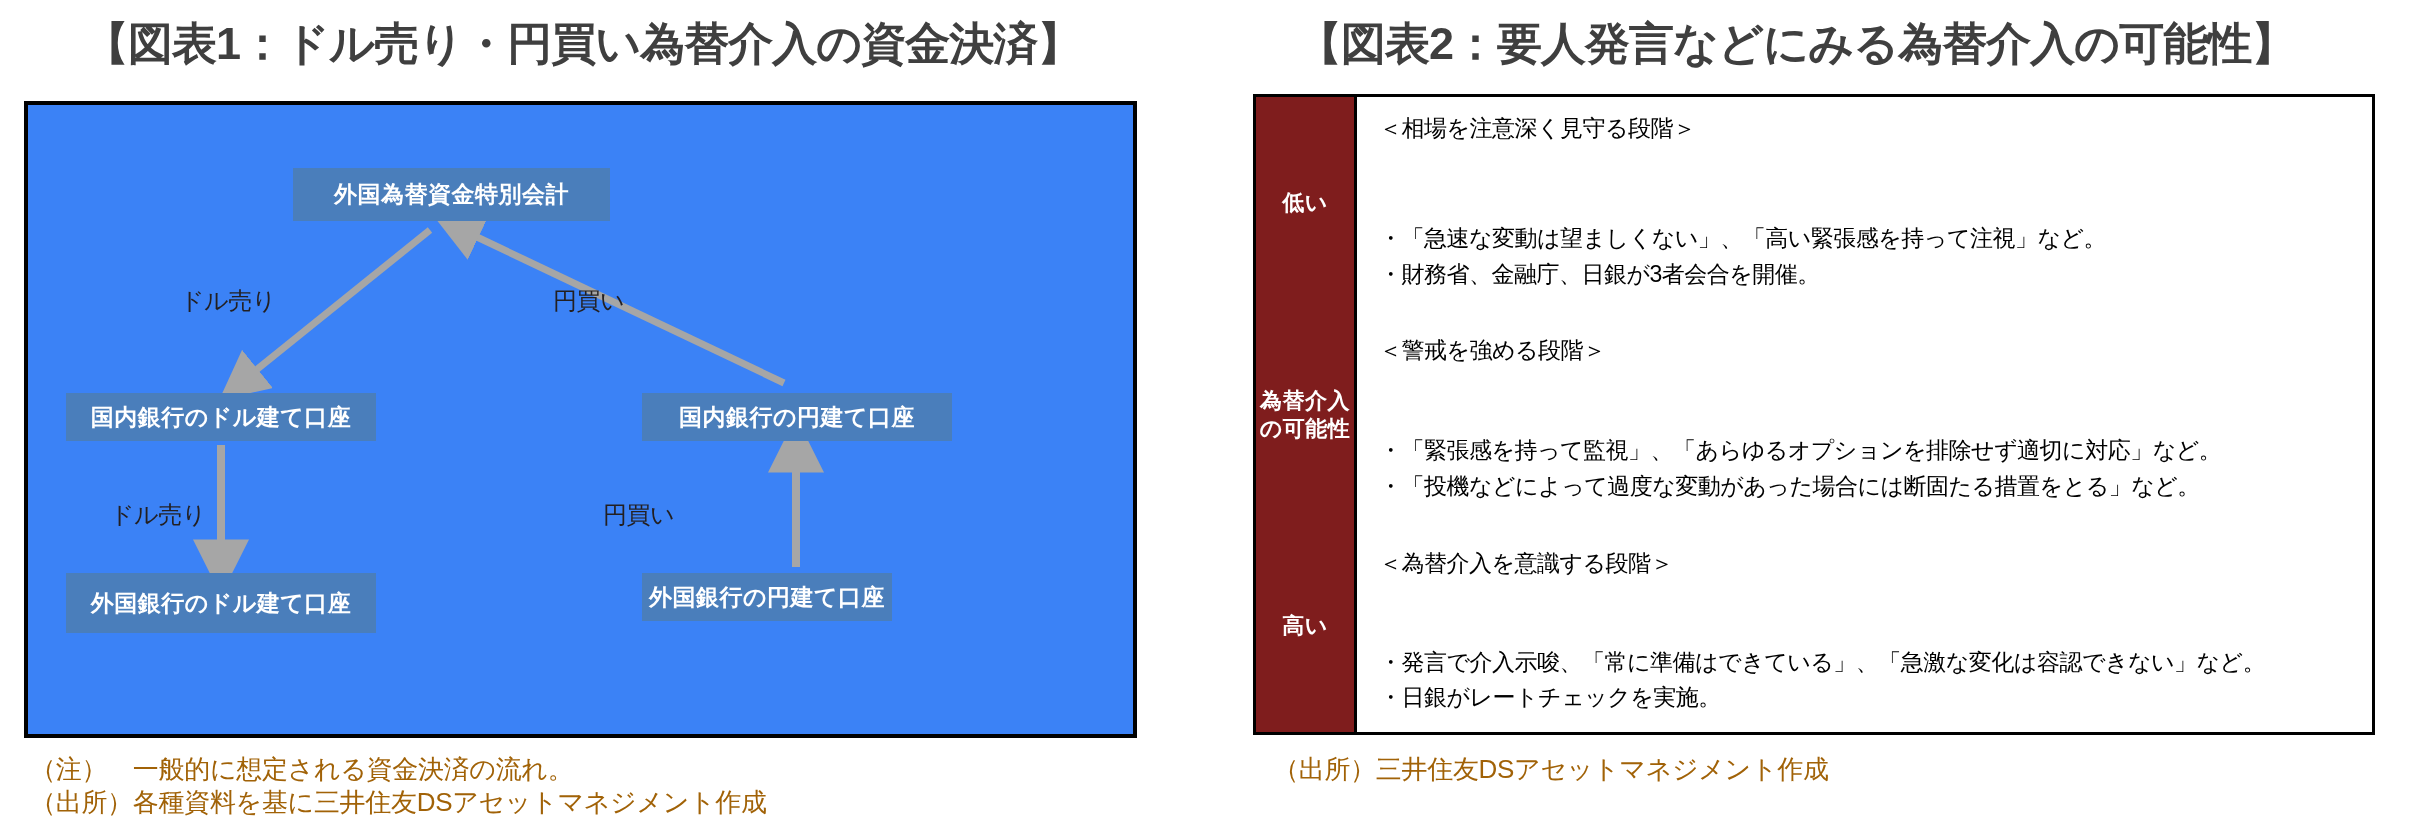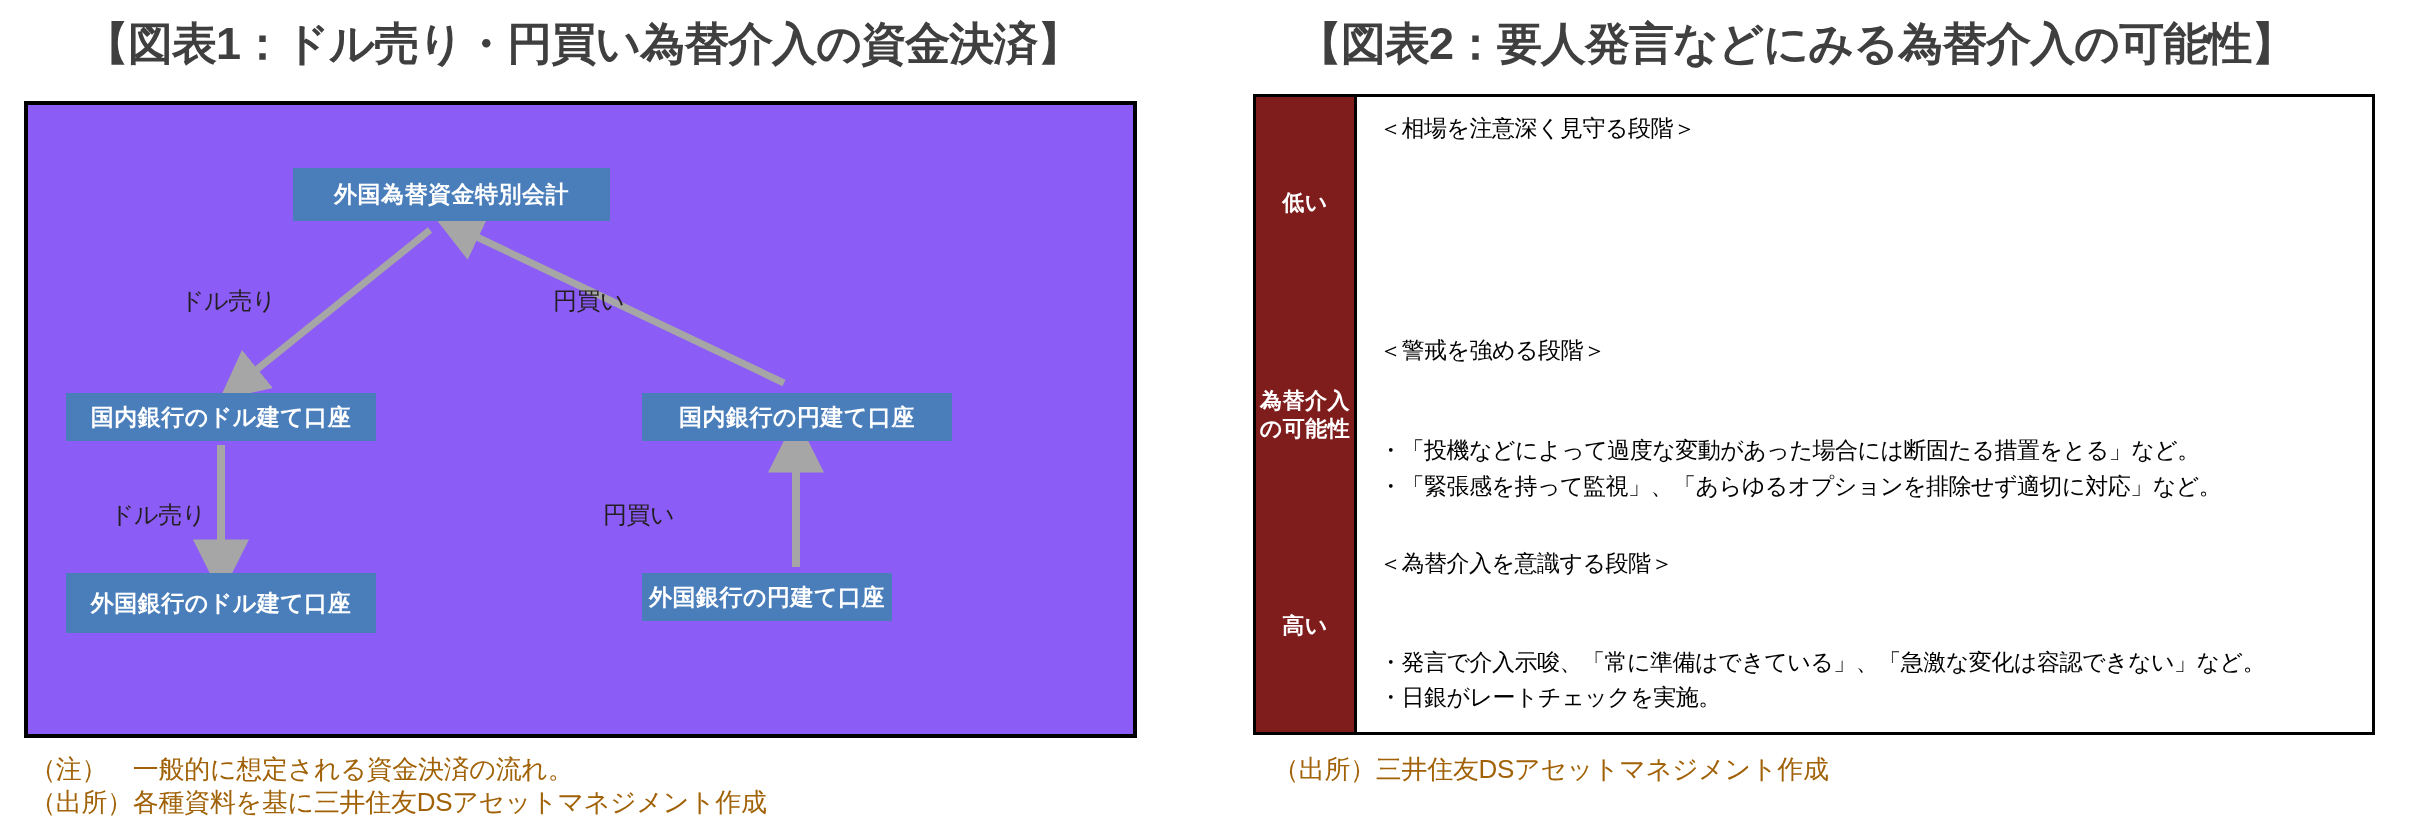--- a/index.html
+++ b/index.html
@@ -29,21 +29,21 @@
 
   
   #panel-left {
     position: absolute;
     left: 24px;
     top: 101px;
     width: 1113px;
     height: 637px;
     border: 4px solid #000000;
     box-sizing: border-box;
-    background: #8b5cf6;
+    background: #3b82f6;
   }
 
   .flow-box {
     position: absolute;
     background: #4a7ebb;
     color: #ffffff;
     font-weight: bold;
     font-size: 23px;
     display: flex;
     align-items: center;
@@ -213,27 +213,31 @@
     <div class="likelihood-cell">低い</div>
     <div class="likelihood-cell">為替介入
 の可能性</div>
     <div class="likelihood-cell">高い</div>
   </div>
 
   <div id="stage-col">
 
     <div class="stage-cell" id="stage-cell-0">
       <div class="stage-heading">＜相場を注意深く見守る段階＞</div>
+      <div class="stage-bullets">
+        <div>・「急速な変動は望ましくない」、「高い緊張感を持って注視」など。</div>
+        <div>・財務省、金融庁、日銀が3者会合を開催。</div>
+      </div>
     </div>
 
     <div class="stage-cell" id="stage-cell-1">
       <div class="stage-heading">＜警戒を強める段階＞</div>
       <div class="stage-bullets">
+        <div>・「緊張感を持って監視」、「あらゆるオプションを排除せず適切に対応」など。</div>
         <div>・「投機などによって過度な変動があった場合には断固たる措置をとる」など。</div>
-        <div>・「緊張感を持って監視」、「あらゆるオプションを排除せず適切に対応」など。</div>
       </div>
     </div>
 
     <div class="stage-cell" id="stage-cell-2">
       <div class="stage-heading">＜為替介入を意識する段階＞</div>
       <div class="stage-bullets">
         <div>・発言で介入示唆、「常に準備はできている」、「急激な変化は容認できない」など。</div>
         <div>・日銀がレートチェックを実施。</div>
       </div>
     </div>

